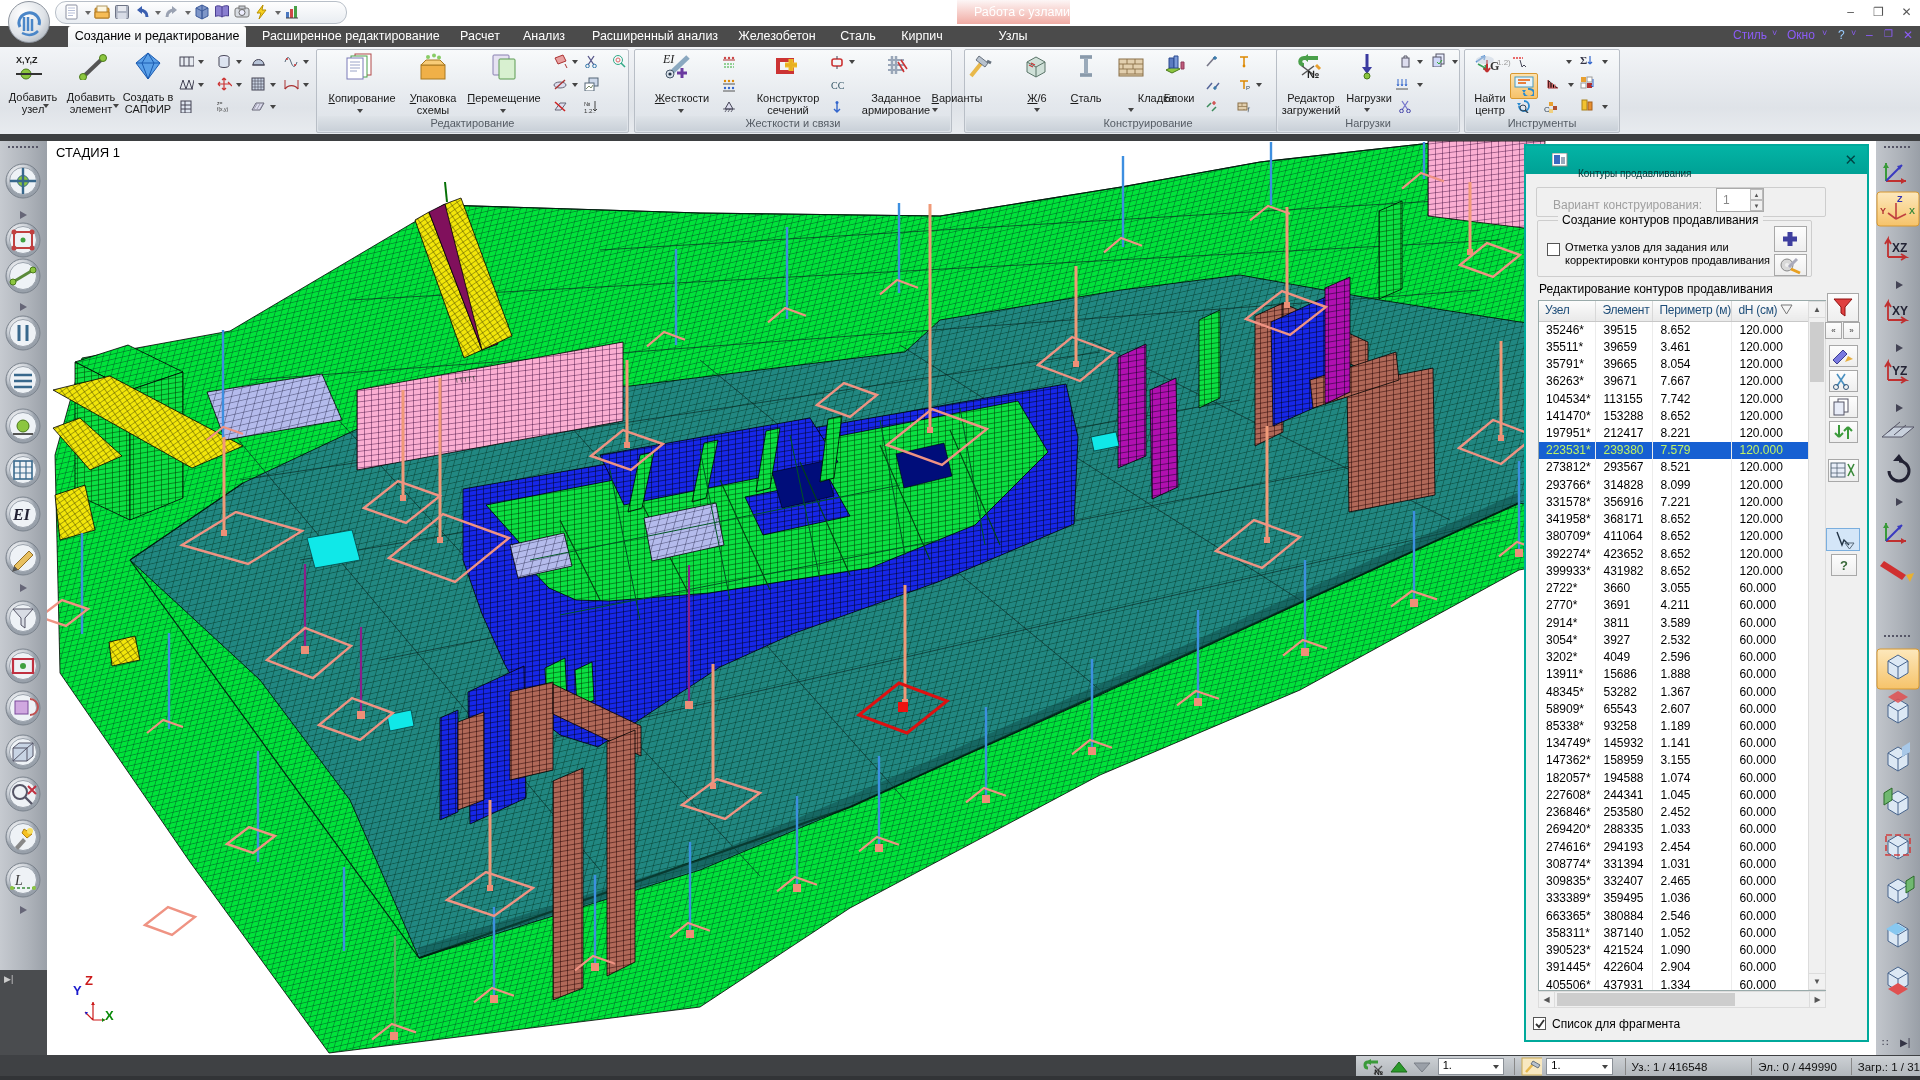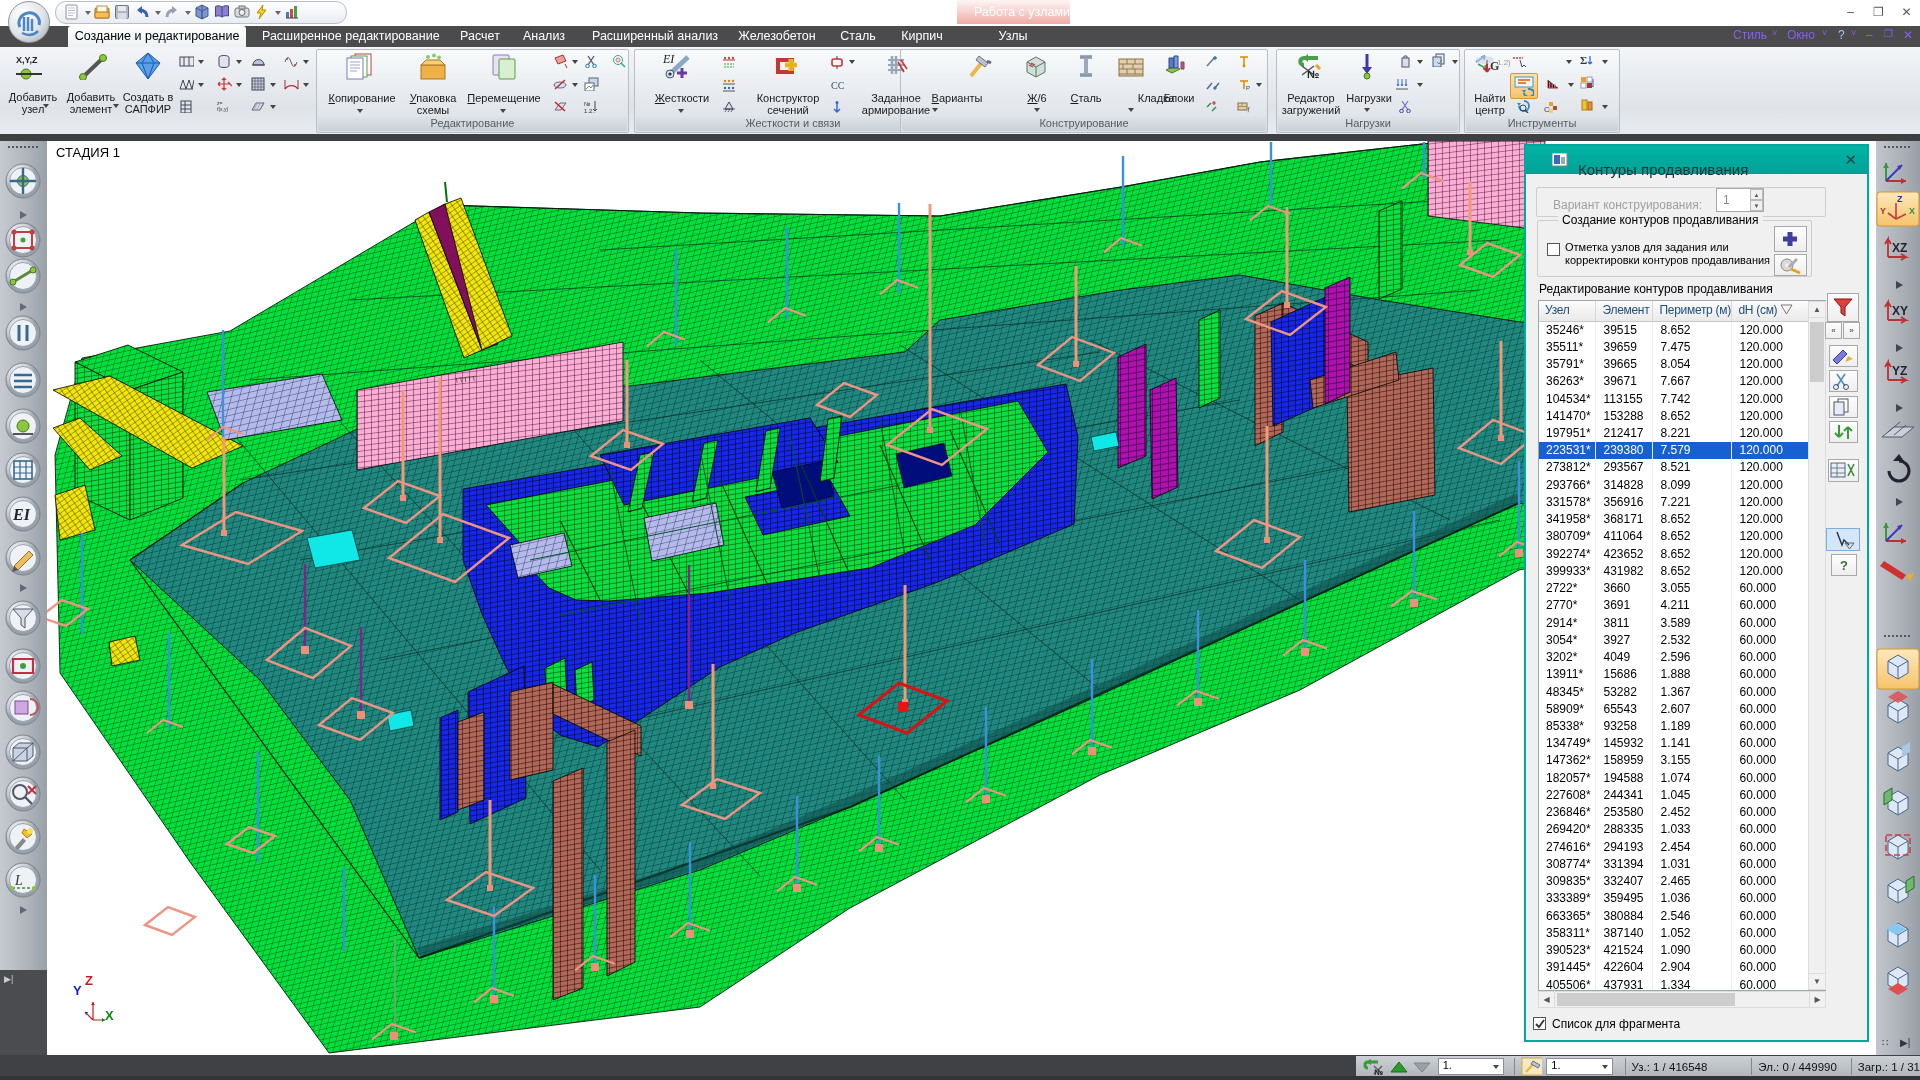--- a/index.html
+++ b/index.html
@@ -32,29 +32,29 @@
 #vp{left:47px;top:141px;width:1829px;height:914px;background:#fff;overflow:hidden}
 #stage{position:absolute;left:9px;top:4px;color:#000;font-size:13px}
 
 #ltb{left:0;top:141px;width:47px;height:829px;background:linear-gradient(90deg,#c6cad0,#aeb3ba 60%,#9aa0a8)}
 #ltbd{left:0;top:970px;width:47px;height:110px;background:#4a4c4f}
 
 #rtb{left:1876px;top:141px;width:44px;height:917px;background:linear-gradient(90deg,#c2c6cc,#abb0b7 60%,#999fa7)}
 
 #dlg{left:1524px;top:144px;width:345px;height:898px;background:#f0f0f0;border:2px solid #00a99b}
 #dlghdr{position:absolute;left:0;top:0;width:341px;height:28px;background:linear-gradient(#03b4a5,#00a195);color:#073;}
-#dlghdr .t{position:absolute;left:52px;top:15px;font-size:15px;color:#033}
+#dlghdr .t{position:absolute;left:52px;top:22px;font-size:10px;color:#033}
 #dlgx{position:absolute;right:10px;top:5px;color:#044;font-size:15px}
 .gbx{position:absolute;border:1px solid #cdcdcd;border-radius:2px}
 .dlbl{position:absolute;font-size:12px;color:#000;white-space:nowrap}
 .dbtn{position:absolute;background:linear-gradient(#fdfdfd,#eee);border:1px solid #a8a8a8}
 table#tbl{position:absolute;left:12px;top:154px;width:270px;border-collapse:collapse;table-layout:fixed;font-size:12px;background:#fff}
 #tbl th{background:linear-gradient(#fdfdfd,#e9e9e9);color:#1f4e79;font-weight:normal;text-align:left;height:21px;padding:0 0 0 7px;letter-spacing:-0.3px;border-right:1px solid #d8d8d8;border-bottom:1px solid #c8c8c8;overflow:hidden;white-space:nowrap}
 #tbl td{height:17.24px;padding:0 0 0 8px;border-right:1px solid #ececec;color:#000;white-space:nowrap;overflow:hidden}
-#tbl tr.sel td{background:#1660d2;color:#ffffff}
+#tbl tr.sel td{background:#1660d2;color:#bef264}
 .vsb{position:absolute;background:#f0f0f0;border:1px solid #dcdcdc}
 .sbtn{position:absolute;background:#f1f1f1;border:1px solid #dcdcdc;color:#555;text-align:center}
 .thumb{position:absolute;background:#cdcdcd}
 .cb{position:absolute;width:13px;height:13px;background:#fff;border:1px solid #555}
 
 #sb{left:0;top:1055px;width:1920px;height:25px;background:#3f4144}
 #sbr{position:absolute;left:1356px;top:1056px;width:564px;height:21px;background:linear-gradient(#cdd1d5,#b0b5ba);display:flex;align-items:center;font-size:11.5px;color:#111;white-space:nowrap}
 .combo{height:17px;background:#fff;border:1px solid #8a9097;font-size:11px;color:#000;padding-left:4px;position:relative}
 .combo:after{content:"";position:absolute;right:4px;top:6px;border-left:3px solid transparent;border-right:3px solid transparent;border-top:4px solid #444}
 .ssep{width:1px;height:17px;background:#888;margin:0 6px}
@@ -143,21 +143,21 @@
 <div class="trght" style="left:1866px">–</div>
 <div class="trght" style="left:1884px;font-size:10px">❐</div>
 <div class="trght" style="left:1903px">✕</div>
 <div id="ribbon" class="abs">
       <div class="grp" style="left:316px;width:313px">
         <div class="gcap">Редактирование</div>
       </div>
       <div class="grp" style="left:634px;width:318px">
         <div class="gcap">Жесткости и связи</div>
       </div>
-      <div class="grp" style="left:900px;width:368px">
+      <div class="grp" style="left:964px;width:368px">
         <div class="gcap">Конструирование</div>
       </div>
       <div class="grp" style="left:1276px;width:184px">
         <div class="gcap">Нагрузки</div>
       </div>
       <div class="grp" style="left:1464px;width:156px">
         <div class="gcap">Инструменты</div>
       </div>
       <div class="blbl" style="left:6px;top:45px;width:54px">Добавить
 узел</div>
@@ -983,21 +983,21 @@
           </tr>
           <tr>
             <td>35246*</td>
             <td>39515</td>
             <td>8.652</td>
             <td>120.000</td>
           </tr>
           <tr>
             <td>35511*</td>
             <td>39659</td>
-            <td>7.475</td>
+            <td>3.461</td>
             <td>120.000</td>
           </tr>
           <tr>
             <td>35791*</td>
             <td>39665</td>
             <td>8.054</td>
             <td>120.000</td>
           </tr>
           <tr>
             <td>36263*</td>

